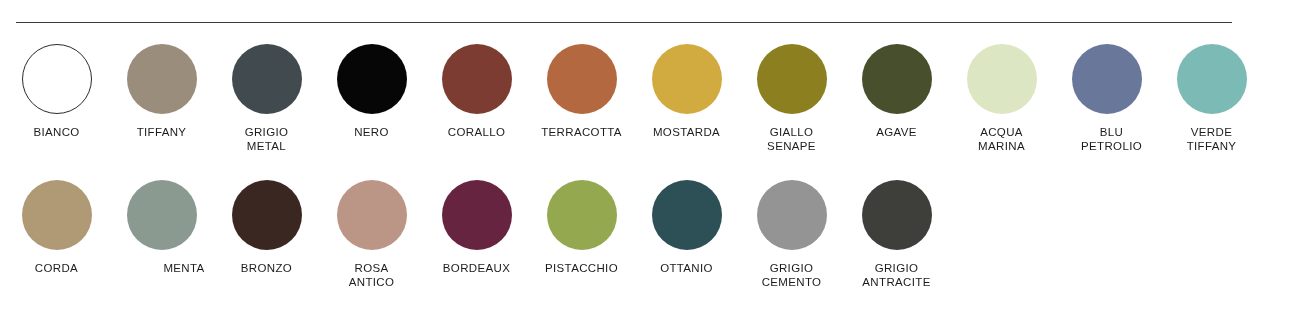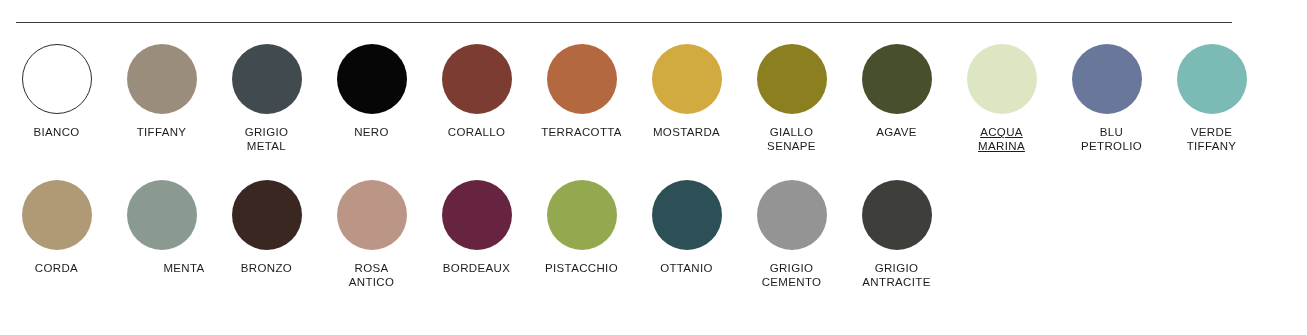--- a/index.html
+++ b/index.html
@@ -115,21 +115,21 @@
         <div class="swatch-dot" style="background-color: rgb(139, 127, 31);"></div>
         <div class="swatch-label" style="color: rgb(28, 28, 28);">GIALLO
 SENAPE</div>
       </div>
       <div class="swatch">
         <div class="swatch-dot" style="background-color: rgb(71, 79, 44);"></div>
         <div class="swatch-label" style="color: rgb(28, 28, 28);">AGAVE</div>
       </div>
       <div class="swatch">
         <div class="swatch-dot" style="background-color: rgb(221, 230, 194);"></div>
-        <div class="swatch-label" style="color: rgb(28, 28, 28); text-decoration: underline;">ACQUA
+        <div class="swatch-label" style="color: rgb(28, 28, 28);">ACQUA
 MARINA</div>
       </div>
       <div class="swatch">
         <div class="swatch-dot" style="background-color: rgb(105, 120, 154);"></div>
         <div class="swatch-label" style="color: rgb(28, 28, 28); margin-left: 10px;">BLU
 PETROLIO</div>
       </div>
       <div class="swatch">
         <div class="swatch-dot" style="background-color: rgb(124, 186, 181);"></div>
         <div class="swatch-label" style="color: rgb(28, 28, 28);">VERDE

